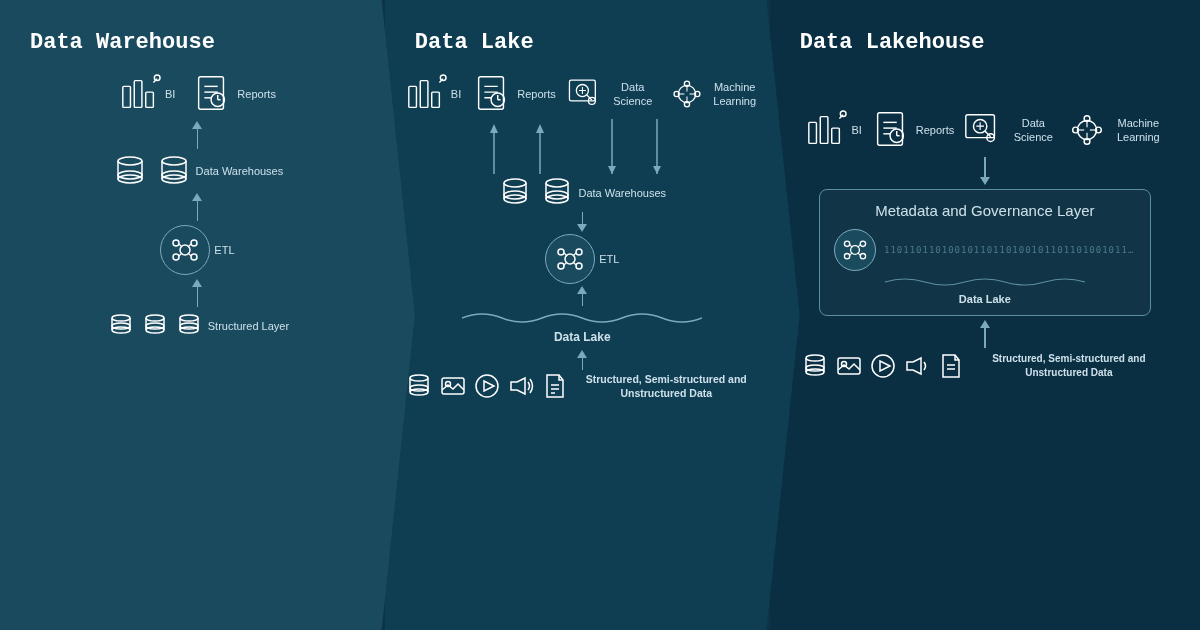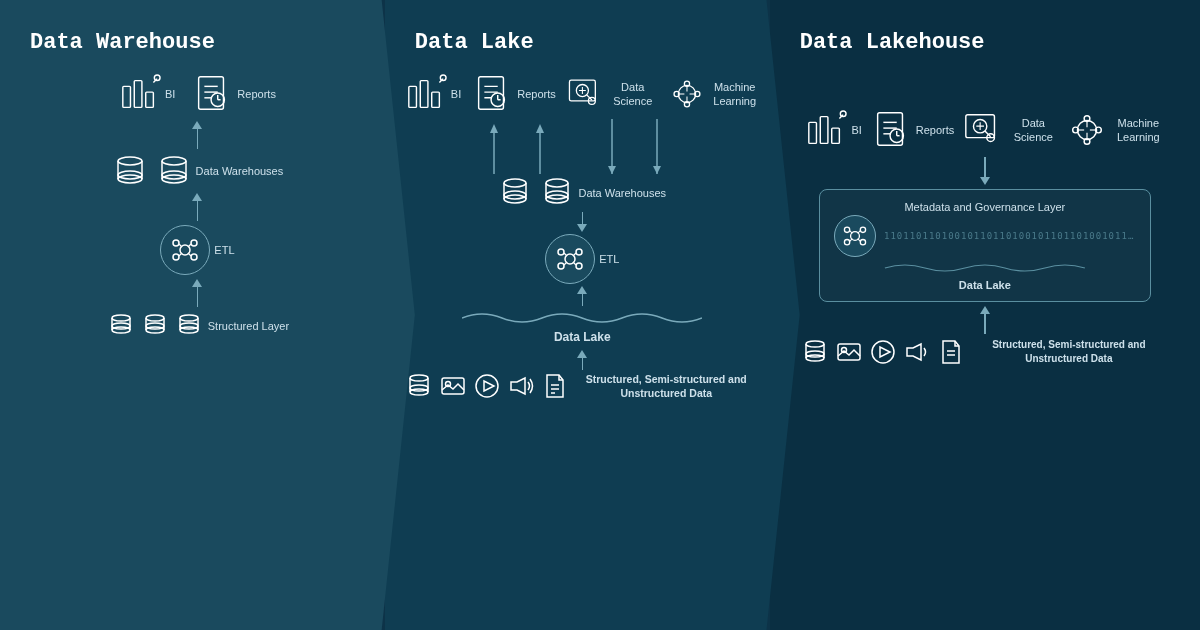--- a/index.html
+++ b/index.html
@@ -570,21 +570,21 @@
         <span class="icon-label" style="max-width:52px">Machine Learning</span>
       </div>
     </div>
 
     <div class="vert-arrow">
       <div class="vert-line"></div>
       <div class="tri-down"></div>
     </div>
 
     <div class="metadata-box">
-      <div style="font-size:11px; color:#cde0ea; margin-bottom:0; line-height:1.4">Metadata and Governance Layer</div>
+      <div style="font-size:15px; color:#cde0ea; margin-bottom:8px; line-height:1.4">Metadata and Governance Layer</div>
       
       <div style="display:flex; align-items:center; gap:8px; justify-content:center; position:relative;">
         <div class="etl-circle" style="width:42px;height:42px;flex-shrink:0">
           <svg width="30" height="30" viewBox="0 0 34 34" fill="none">
             <circle cx="17" cy="17" r="5" stroke="white" stroke-width="1.5" fill="none"></circle>
             <circle cx="8" cy="10" r="3" stroke="white" stroke-width="1.5" fill="none"></circle>
             <circle cx="26" cy="10" r="3" stroke="white" stroke-width="1.5" fill="none"></circle>
             <circle cx="8" cy="24" r="3" stroke="white" stroke-width="1.5" fill="none"></circle>
             <circle cx="26" cy="24" r="3" stroke="white" stroke-width="1.5" fill="none"></circle>
             <path d="M11 11 L14 14" stroke="white" stroke-width="1.2"></path>

